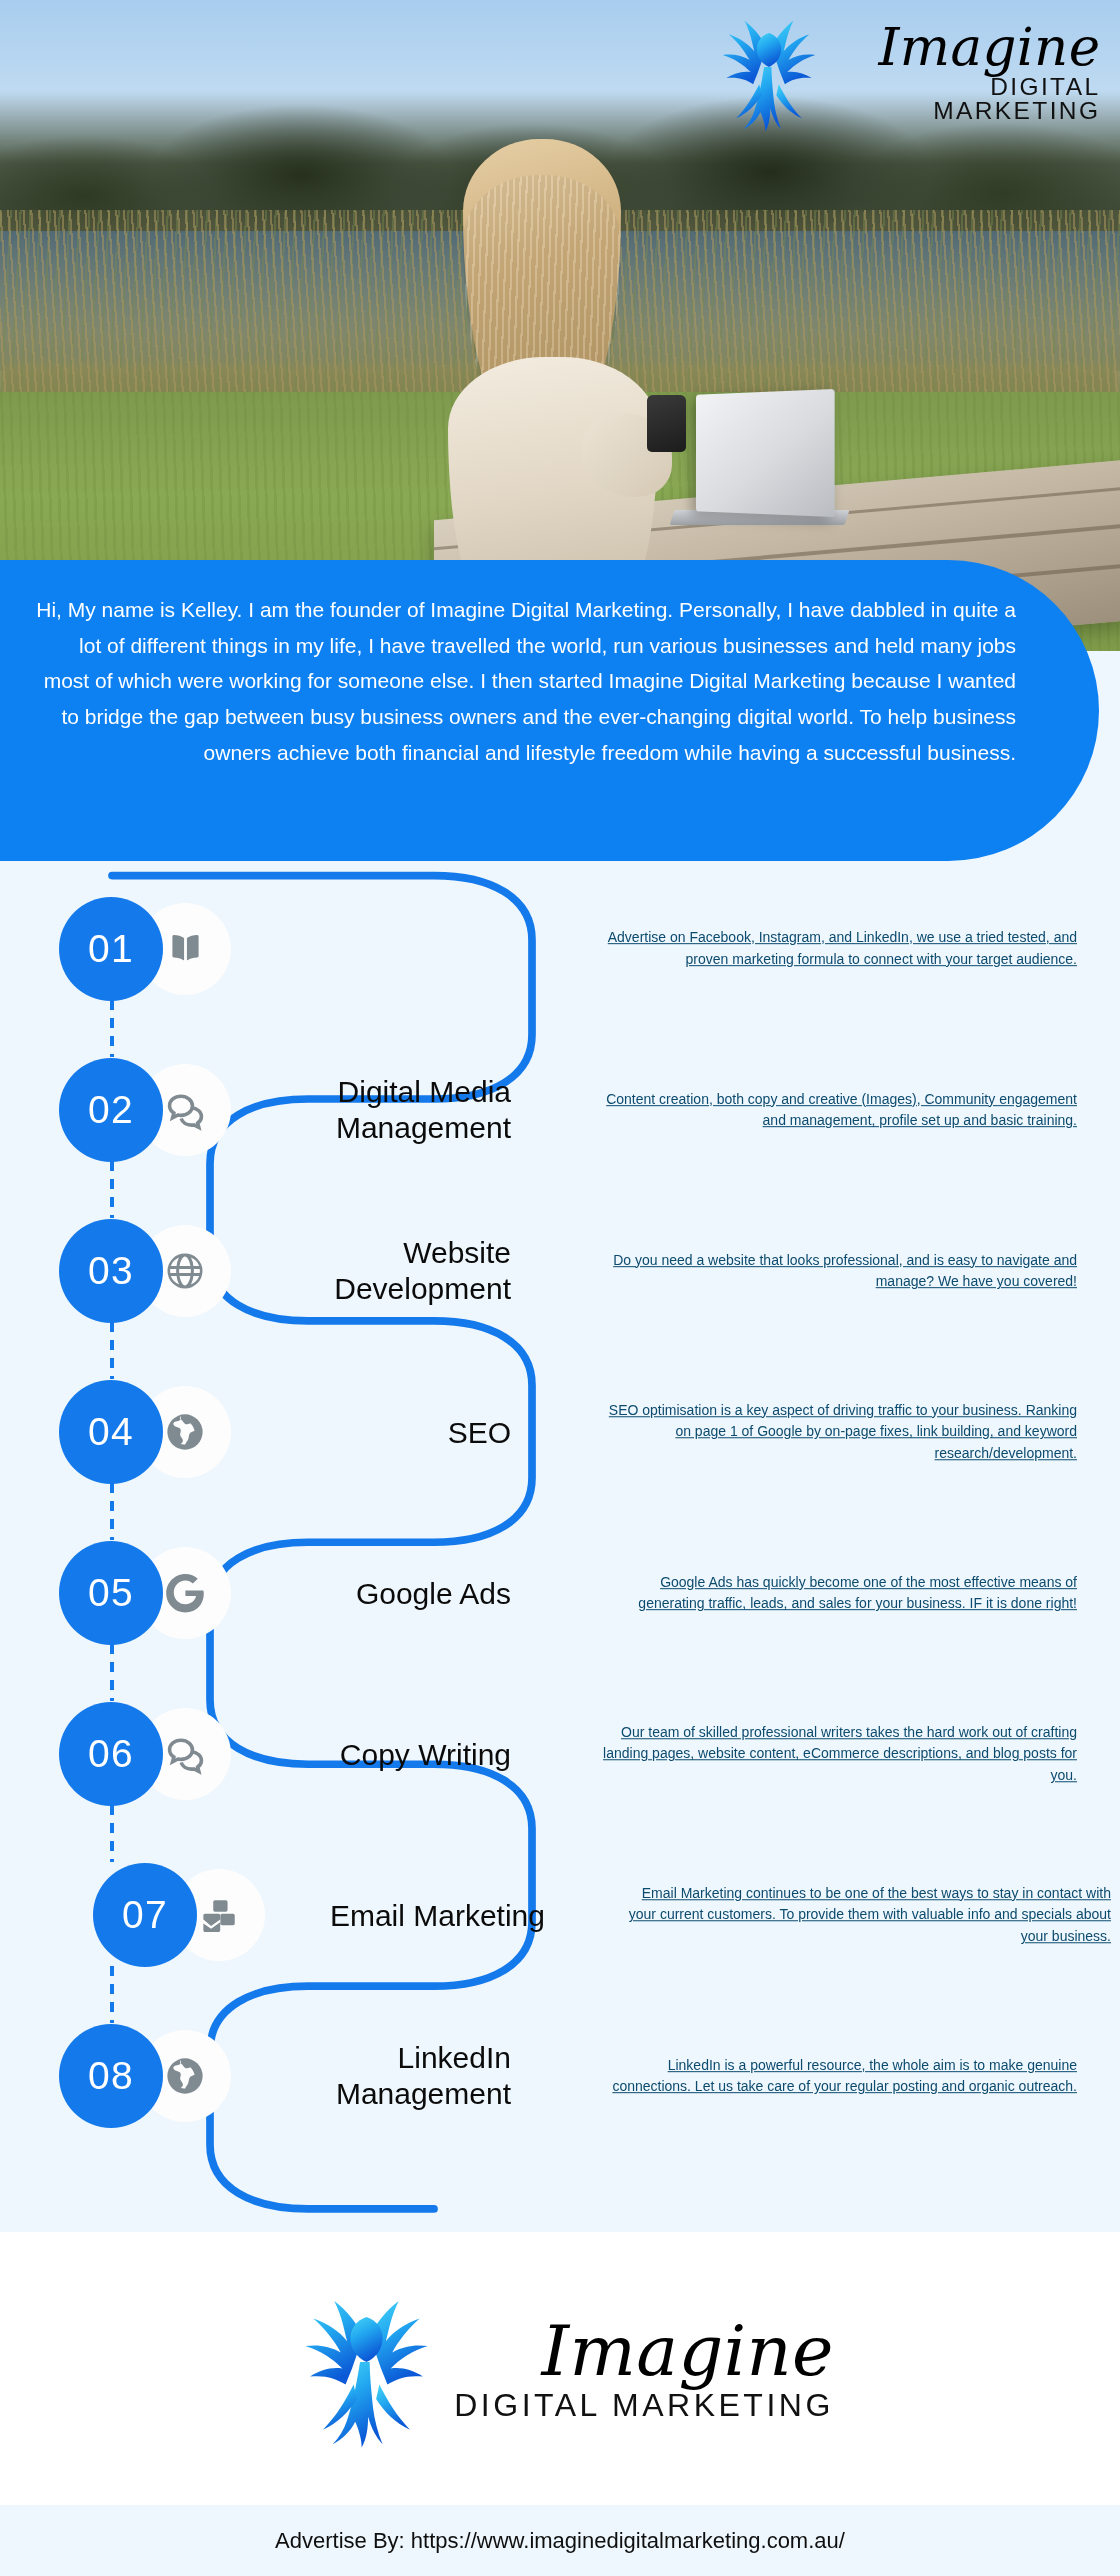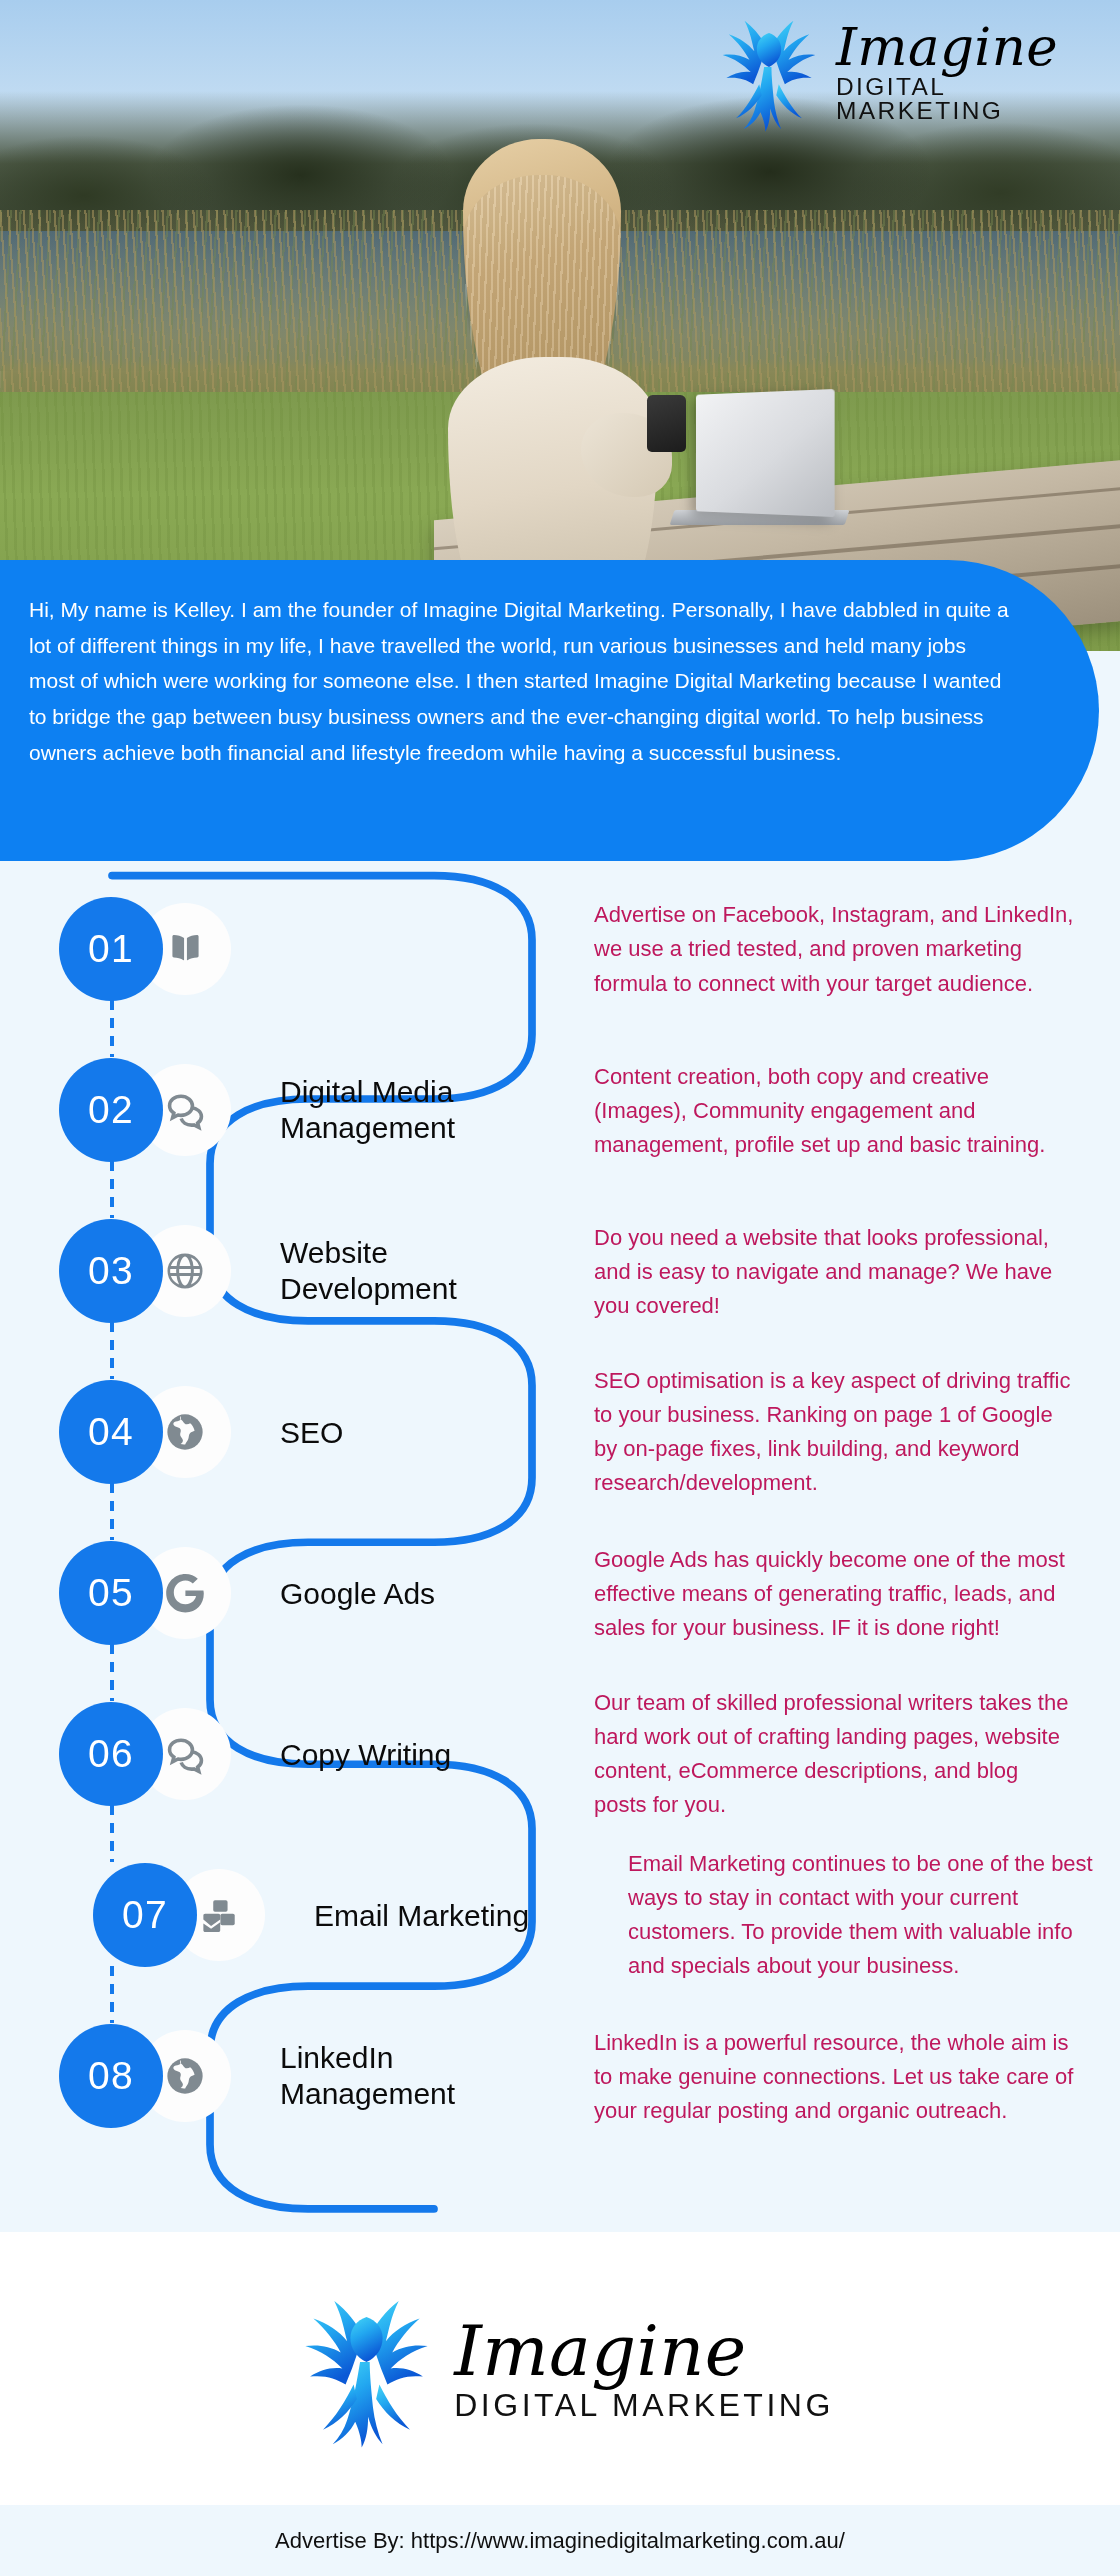--- a/index.html
+++ b/index.html
@@ -7,20 +7,21 @@
     width: 1120px;
     background: #ffffff;
     font-family: "Liberation Sans", sans-serif;
   }
   #page {
     position: relative;
     width: 1120px;
     height: 2576px;
     overflow: hidden;
     background: #eef7fd;
+    text-align: right;
   }
 
   
   .hero {
     position: absolute;
     left: 0; top: 0;
     width: 1120px; height: 651px;
     overflow: hidden;
   }
   .hero-sky {
@@ -223,25 +224,26 @@
     color: #0b0b0b;
     font-family: "Liberation Sans", sans-serif;
     z-index: 2;
   }
   .item-desc {
     position: absolute;
     left: 594px;
     top: 50%;
     transform: translateY(-50%);
     width: 483px;
-    font-size: 22px;
+    font-size: 14px;
     line-height: 1.56;
-    color: #be185d;
+    color: #0c4a6e;
     font-family: "Liberation Sans", sans-serif;
     z-index: 2;
+    text-decoration: underline;
   }
 
   
   .footer-logo-band {
     position: absolute;
     left: 0; top: 2232px;
     width: 1120px; height: 273px;
     background: #ffffff;
     display: flex; align-items: center; justify-content: center;
   }

